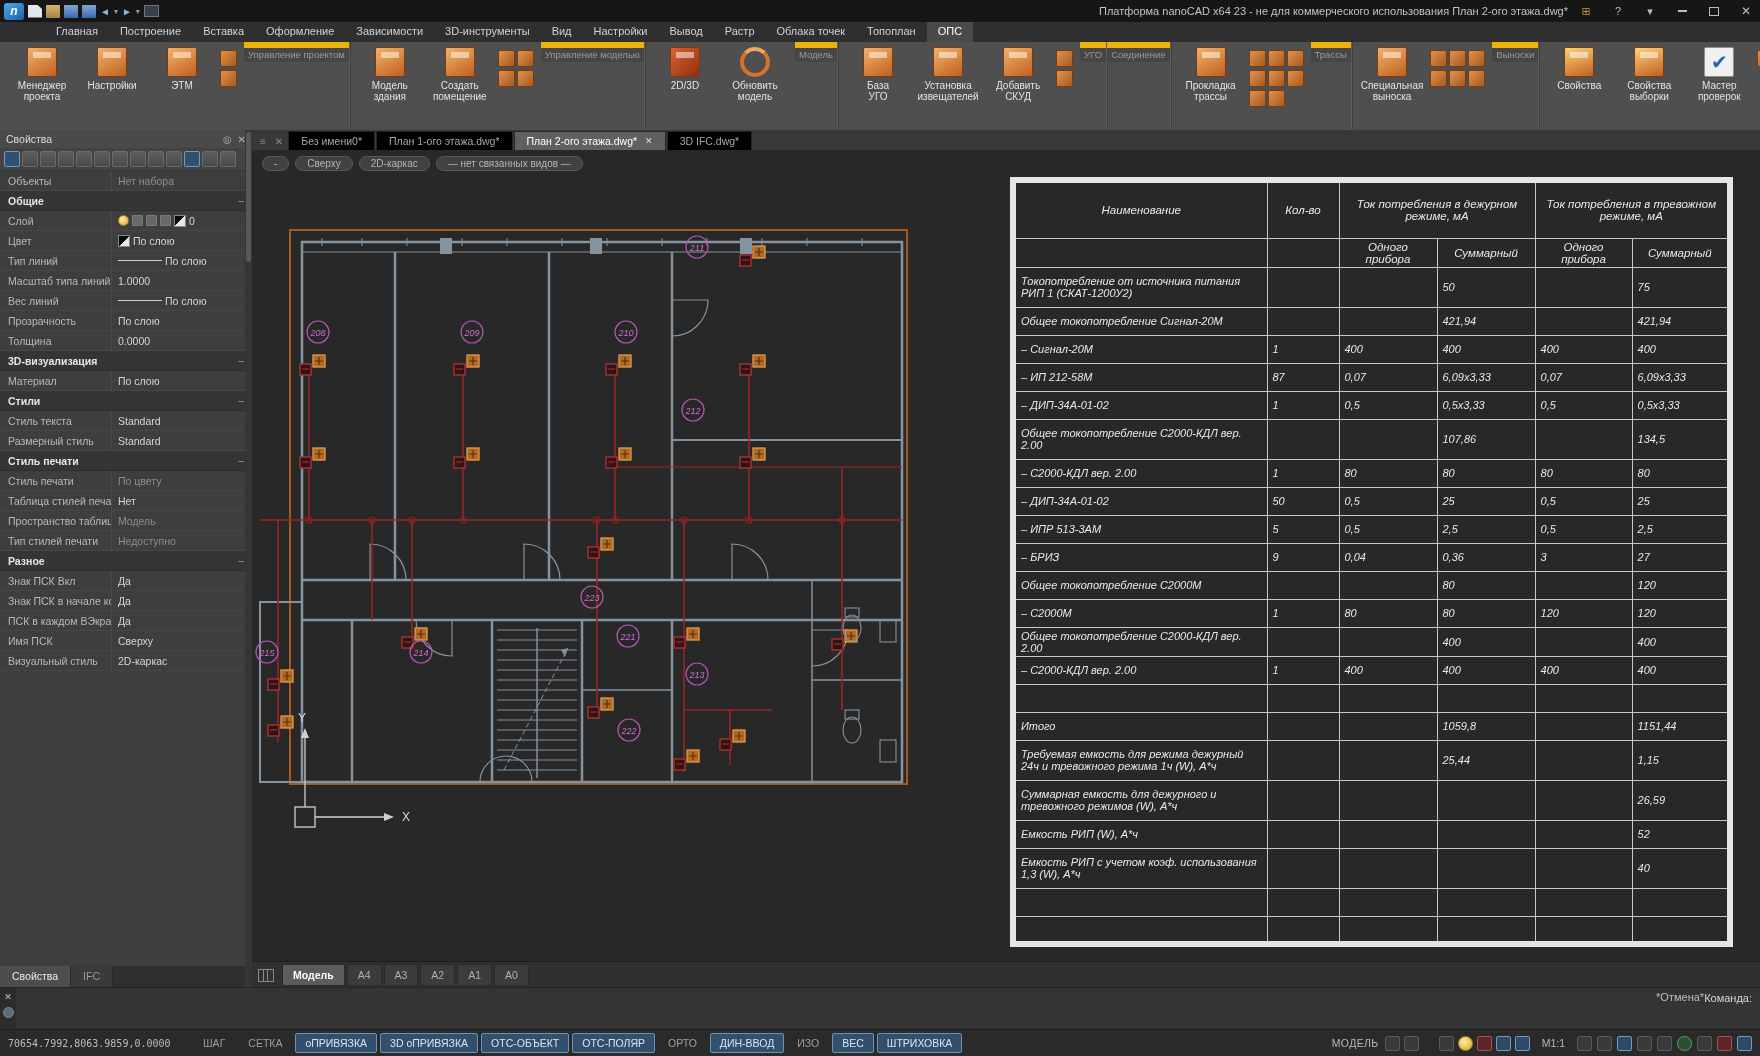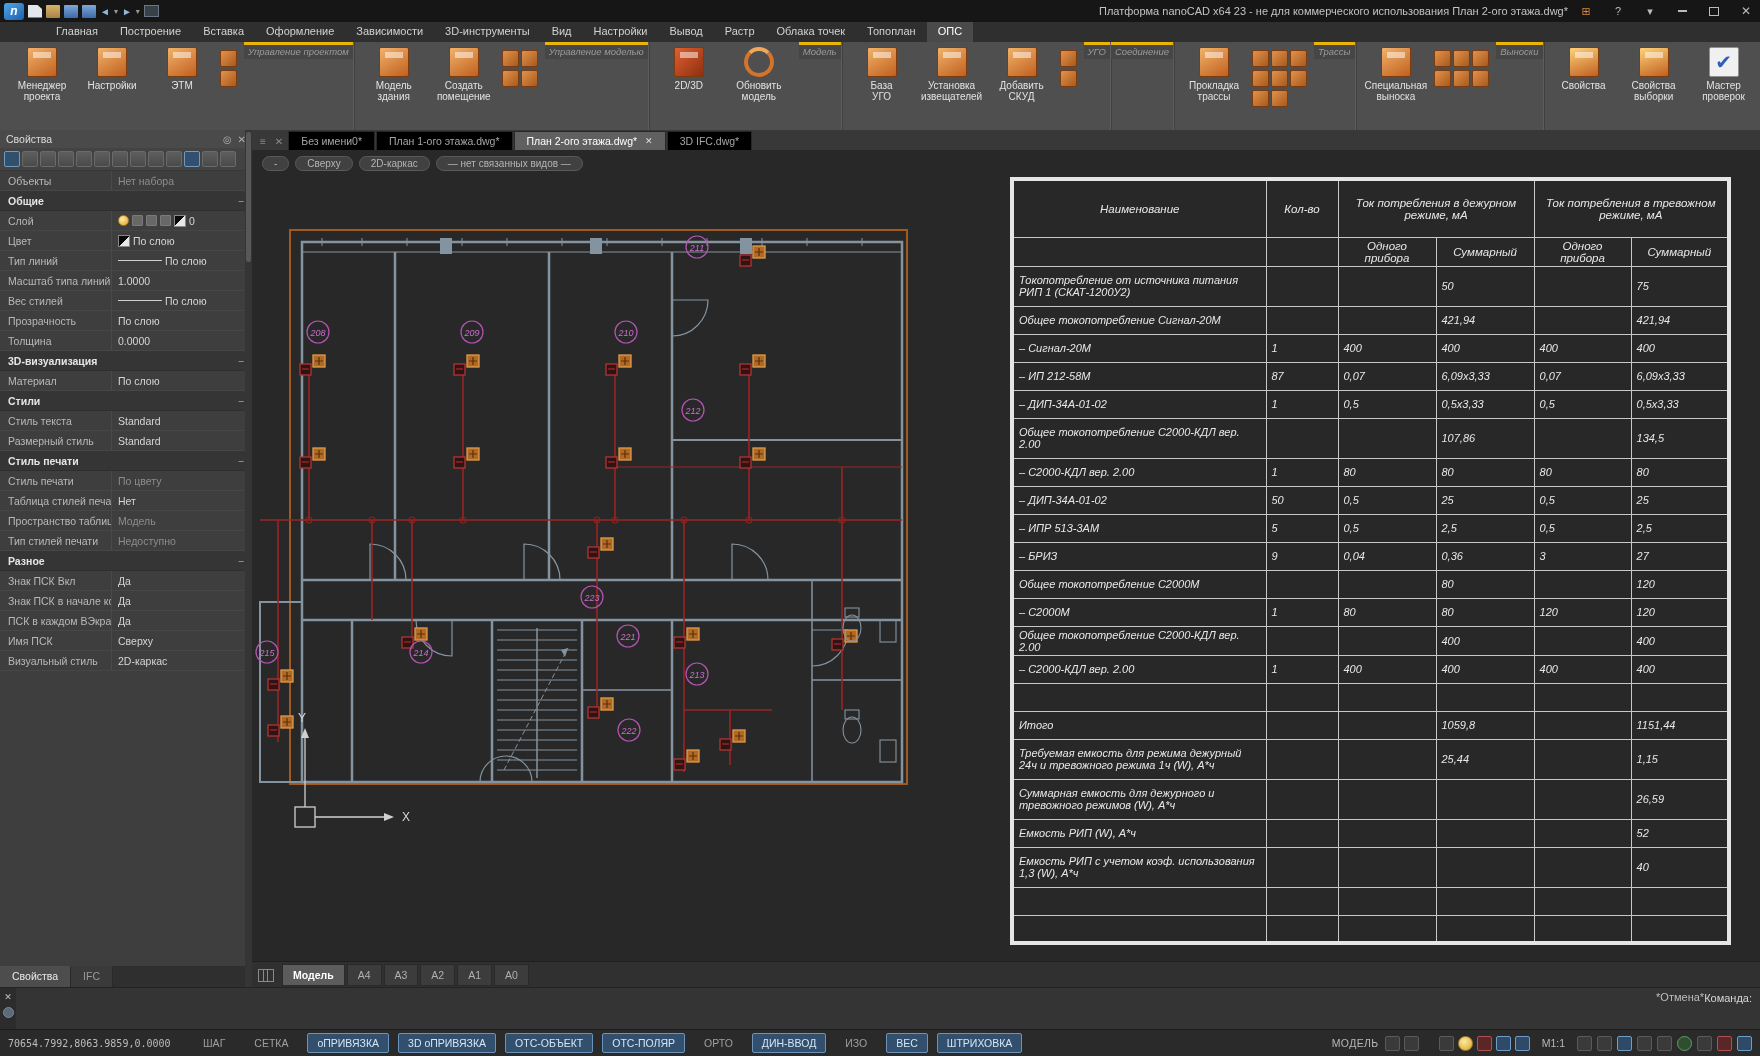--- a/index.html
+++ b/index.html
@@ -37,22 +37,22 @@
          background:linear-gradient(150deg,#f2b26a,#c06020);border:1px solid #7c3c10;box-sizing:border-box;}
   .ricon::after{content:"";position:absolute;left:5px;right:5px;top:4px;height:6px;background:rgba(255,255,255,.5);}
   .ric-2d3d{background:linear-gradient(135deg,#e06030,#8d2f10);}
   .ric-refresh-model{background:none;border:4px solid #d4732a;border-top-color:#f0a85e;border-radius:50%;}
   .ric-refresh-model::after{display:none;}
   .ric-check-master{background:#f0f0f0;border:1px solid #909090;}
   .ric-check-master::after{content:"✔";position:static;background:none;color:#2e5fc0;font-size:20px;line-height:28px;font-weight:bold;display:block;}
   .ric-properties,.ric-selection-properties{background:linear-gradient(160deg,#ffd27a,#c06020);}
   .sicongrid{display:grid;gap:3px;padding:5px 2px 0;}
   .sicon{width:15px;height:15px;background:linear-gradient(135deg,#e2924c,#a85a1d);border:1px solid #7c3c10;border-radius:2px;}
-  .rfoot{height:14px;font-size:9.5px;color:#9b9b9b;text-align:center;line-height:14px;background:#464646;border-top:3px solid #eab308;
-         padding:0 4px;white-space:nowrap;font-style:italic;}
+  .rfoot{height:14px;font-size:9.5px;color:#9b9b9b;text-align:center;line-height:14px;background:#464646;border-top:6px solid #eab308;
+         padding:0 4px;white-space:nowrap;}
   
   .props{position:absolute;left:0;top:130px;width:252px;bottom:68px;background:#3e3e3e;border-right:1px solid #222;
          display:flex;flex-direction:column;font-size:10.5px;}
   .phead{height:18px;display:flex;align-items:center;background:#4a4a4a;color:#dcdcdc;padding:0 6px;gap:6px;}
   .phead .sp{flex:1;}
   .phicon{color:#b0b0b0;font-size:10px;}
   .ptools{height:22px;display:flex;align-items:center;gap:2px;padding:0 4px;background:#434343;border-bottom:1px solid #373737;}
   .pti{width:16px;height:16px;background:linear-gradient(#5e5e5e,#4a4a4a);border:1px solid #6a6a6a;border-radius:2px;box-sizing:border-box;}
   .pti.active{background:#31506e;border-color:#6e9ac0;}
   .prows{flex:1;overflow:hidden;position:relative;}
@@ -83,21 +83,21 @@
   .dclose{font-size:9px;color:#ddd;}
   .canvas{flex:1;position:relative;background:#282828;overflow:hidden;}
   .viewpills{position:absolute;left:10px;top:6px;display:flex;gap:6px;z-index:5;}
   .pill{background:#414141;border:1px solid #5a5a5a;border-radius:9px;color:#b4b4b4;font-size:10px;padding:1px 11px;white-space:nowrap;}
   svg.plan{position:absolute;left:0;top:0;}
   #room-labels circle{fill:none;stroke:#b455b4;stroke-width:1.2;}
   #room-labels text{fill:#cb6fcb;font-size:9px;font-style:italic;text-anchor:middle;}
   .ucs-text{fill:#d8d8d8;font-size:12px;stroke:none;font-style:normal;}
   
   .cadtable{position:absolute;left:758px;top:27px;border-collapse:collapse;table-layout:fixed;width:717px;
-            color:#e8e8e8;font-style:italic;font-size:11px;border:4px solid #e5e5e5;background:transparent;}
+            color:#e8e8e8;font-style:italic;font-size:11px;border:6px solid #e5e5e5;background:transparent;}
   .cadtable th,.cadtable td{border:1px solid #c8c8c8;padding:2px 5px;font-weight:normal;overflow:hidden;vertical-align:middle;}
   .cadtable thead tr:first-child{height:58px;}
   .cadtable thead tr:last-child{height:28px;}
   .cadtable thead th{text-align:center;font-size:11.5px;}
   .cadtable tbody tr{height:28px;}
   .cadtable tbody tr.tall{height:40px;}
   .cadtable tbody td{text-align:left;}
   
   .layoutbar{height:26px;background:#303030;border-top:1px solid #1e1e1e;display:flex;align-items:center;gap:2px;
              padding-left:6px;font-size:10.5px;}
@@ -367,21 +367,21 @@
             <span>По слою</span>
           </span>
         </div>
         <div class="prow">
           <span class="plabel">Масштаб типа линий</span>
           <span class="pval">
             <span>1.0000</span>
           </span>
         </div>
         <div class="prow">
-          <span class="plabel">Вес стилей</span>
+          <span class="plabel">Вес линий</span>
           <span class="pval">
             <span class="ln"></span>
             <span>По слою</span>
           </span>
         </div>
         <div class="prow">
           <span class="plabel">Прозрачность</span>
           <span class="pval">
             <span>По слою</span>
           </span>
@@ -893,21 +893,21 @@
       <span class="o"></span>
     </div>
     <div class="cmdlines" id="cmd-lines">
       <div class="cmdhist">*Отмена*</div>
         <div class="cmdprompt" id="cmd-prompt-row">Команда:</div>
     </div>
   </div>
 
   <div class="statusbar">
     <span class="coords">70654.7992,8063.9859,0.0000</span>
-    <span id="status-toggles" style="display:flex;gap:9px;align-items:flex-end;">
+    <span id="status-toggles" style="display:flex;gap:3px;align-items:flex-end;">
         <div class="stgl">ШАГ</div>
         <div class="stgl">СЕТКА</div>
         <div class="stgl active">оПРИВЯЗКА</div>
         <div class="stgl active">3D оПРИВЯЗКА</div>
         <div class="stgl active">ОТС-ОБЪЕКТ</div>
         <div class="stgl active">ОТС-ПОЛЯР</div>
         <div class="stgl">ОРТО</div>
         <div class="stgl active">ДИН-ВВОД</div>
         <div class="stgl">ИЗО</div>
         <div class="stgl active">ВЕС</div>

